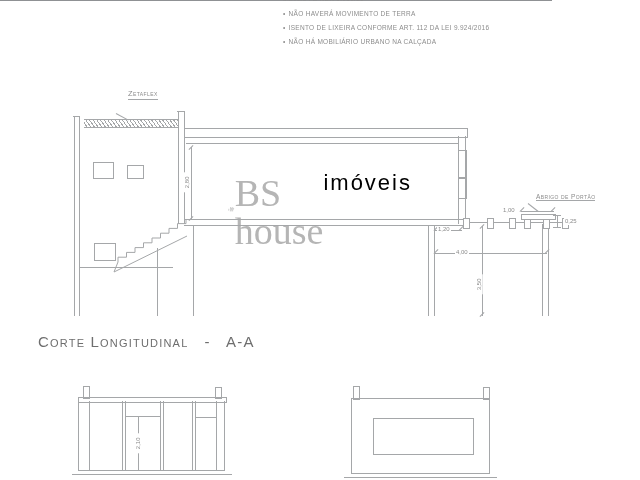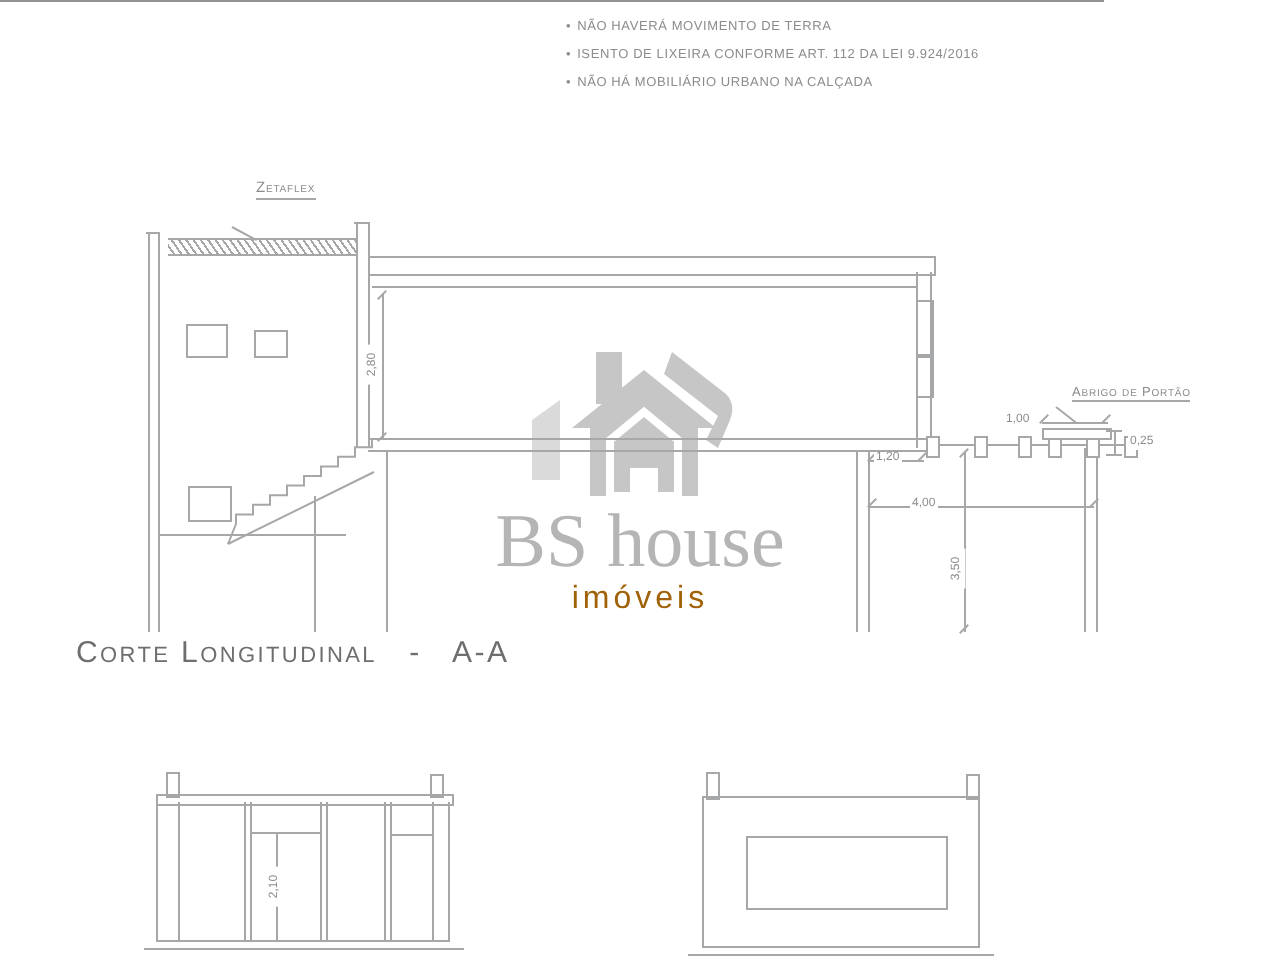--- a/index.html
+++ b/index.html
@@ -24,23 +24,23 @@
   .leader{border-top:1px solid var(--line);height:0;transform-origin:left center;}
   .tk{width:6px;border-top:1px solid var(--line);height:0;transform:rotate(-45deg);}
   .note{font-size:6.5px;color:var(--text);letter-spacing:.3px;white-space:nowrap;line-height:1;}
   .blt{margin-right:3px;}
   .dim{font-size:6px;line-height:1.1;color:var(--text);background:#fff;padding:0 1px;white-space:nowrap;}
   .dimv{font-size:6px;line-height:1.1;color:var(--text);background:#fff;width:20px;text-align:center;
         transform:rotate(-90deg);}
   .lbl{font-size:7.5px;color:var(--text);font-variant:small-caps;letter-spacing:.4px;
        border-bottom:1px solid var(--line);line-height:1.15;white-space:nowrap;}
   .title{font-size:15px;color:#6e6e6e;font-variant:small-caps;letter-spacing:1.2px;white-space:pre;}
-  .wm{display:flex;flex-direction:column;align-items:center;}
+  .wm{display:flex;flex-direction:row;align-items:flex-start;}
   .wm-brand{font-family:"Liberation Serif",serif;font-size:38px;color:#b5b5b5;line-height:1;margin-top:4px;}
-  .wm-tag{font-size:16px;color:#a16207;letter-spacing:2px;line-height:1;margin-top:2px;font-weight:400;}
+  .wm-tag{font-size:22px;color:#000000;letter-spacing:2px;line-height:1;margin-top:2px;font-weight:400;}
 </style>
 </head>
 <body>
 
 <div class="sheet">
 
   <div class="wm" style="left:228px;top:170px;width:184px;">
     <svg width="112" height="78" viewBox="0 0 112 78">
       <polygon points="2,40 16,30 16,70 2,70" fill="#dadada"></polygon>
       <rect x="34" y="6" width="13" height="26" fill="#c6c6c6"></rect>
@@ -125,21 +125,21 @@
   <div class="tk" style="left:544px;top:251px;"></div>
   <div class="dim" style="left:455px;top:249px;">4,00</div>
 
   <div class="vl" style="left:482px;top:226px;height:90px;"></div>
   <div class="tk" style="left:479px;top:226px;"></div>
   <div class="tk" style="left:479px;top:314px;"></div>
   <div class="dimv" style="left:469px;top:281px;">3,50</div>
 
   <div class="hld" style="left:40px;top:316px;width:552px;"></div>
 
-  <div class="title" style="left:38px;top:318px;">Corte Longitudinal   -   A-A</div>
+  <div class="title" style="left:38px;top:333px;">Corte Longitudinal   -   A-A</div>
 
   <div class="box nobg" style="left:83px;top:386px;width:5px;height:11px;"></div>
   <div class="box nobg" style="left:215px;top:387px;width:5px;height:10px;"></div>
   <div class="box nobg" style="left:78px;top:397px;width:147px;height:4px;"></div>
   <div class="vl" style="left:78px;top:401px;height:69px;"></div>
   <div class="vl" style="left:89px;top:401px;height:69px;"></div>
   <div class="vl" style="left:122px;top:401px;height:69px;"></div>
   <div class="vl" style="left:125px;top:401px;height:69px;"></div>
   <div class="vl" style="left:160px;top:401px;height:69px;"></div>
   <div class="vl" style="left:163px;top:401px;height:69px;"></div>

